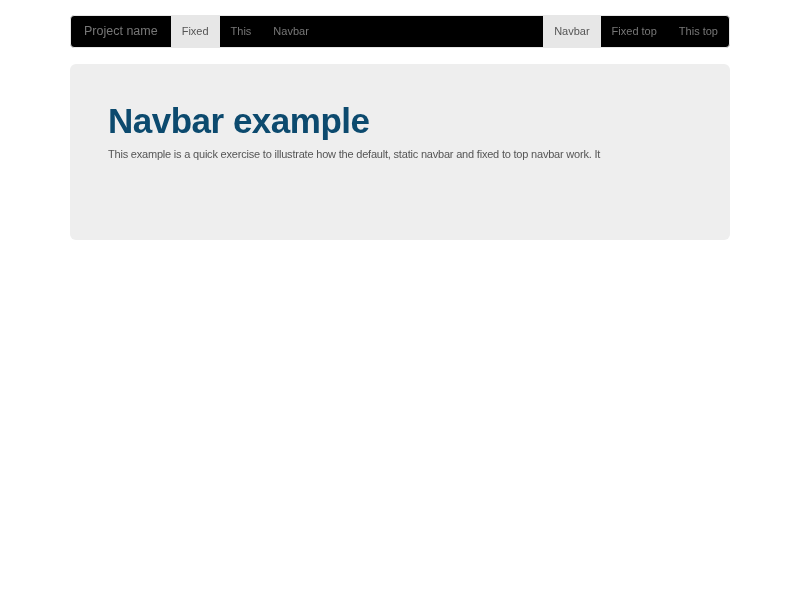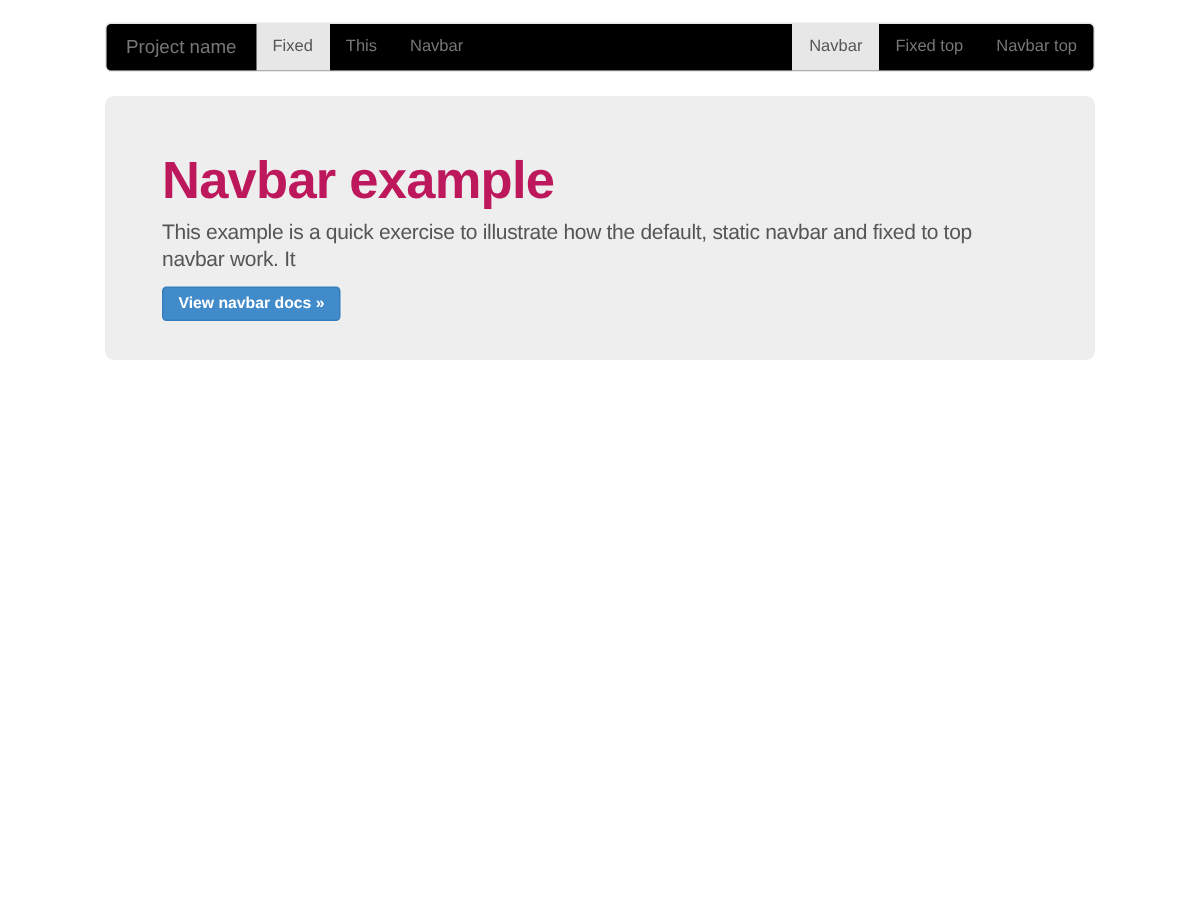--- a/index.html
+++ b/index.html
@@ -65,26 +65,26 @@
     margin-top: 16px;
     height: 176px;
     background: #eeeeee;
     border-radius: 6px;
     padding: 38px 38px 0 38px;
   }
   .jumbotron h1 {
     font-size: 35px;
     line-height: 1.1;
     font-weight: 700;
-    color: #be185d;
+    color: #0c4a6e;
     letter-spacing: -0.5px;
     margin-bottom: 4px;
   }
   .jumbotron p {
-    font-size: 14px;
+    font-size: 11px;
     line-height: 18px;
     color: #555;
     letter-spacing: -0.2px;
   }
   .jumbotron p span { display: block; }
   .btn-primary {
     margin-top: 10px;
     display: inline-block;
     background: #428bca;
     border: 1px solid #357ebd;
@@ -118,26 +118,25 @@
     </ul>
 
     <ul class="nav nav-right">
       <li>
         <a class="nav-link active">Navbar</a>
       </li>
       <li>
         <a class="nav-link">Fixed top</a>
       </li>
       <li>
-        <a class="nav-link">Navbar top</a>
+        <a class="nav-link">This top</a>
       </li>
     </ul>
   </nav>
 
   <div class="jumbotron">
     <h1>Navbar example</h1>
     <p>
       <span>This example is a quick exercise to illustrate how the default, static navbar and fixed to top navbar work. It</span>
     </p>
-    <button class="btn-primary">View navbar docs »</button>
   </div>
 
 </div>
 
 </body></html>

